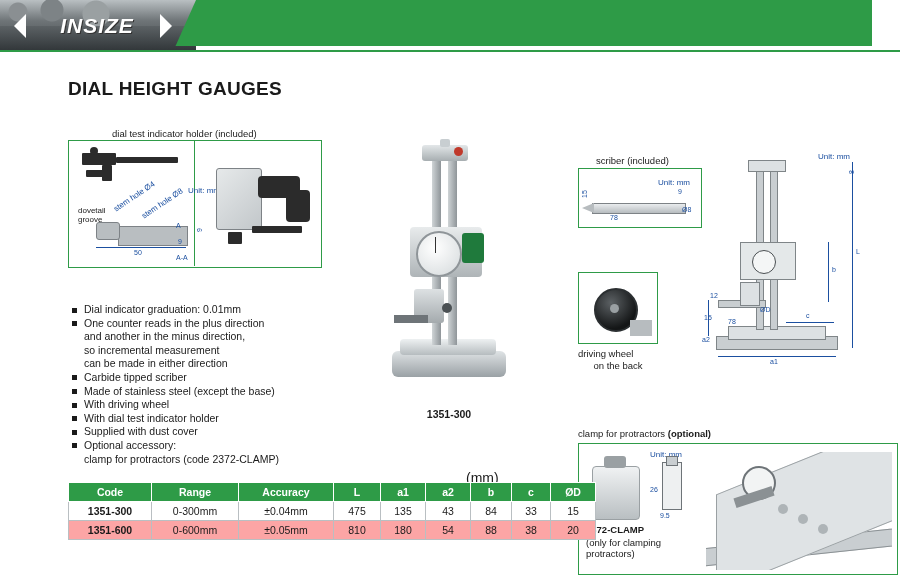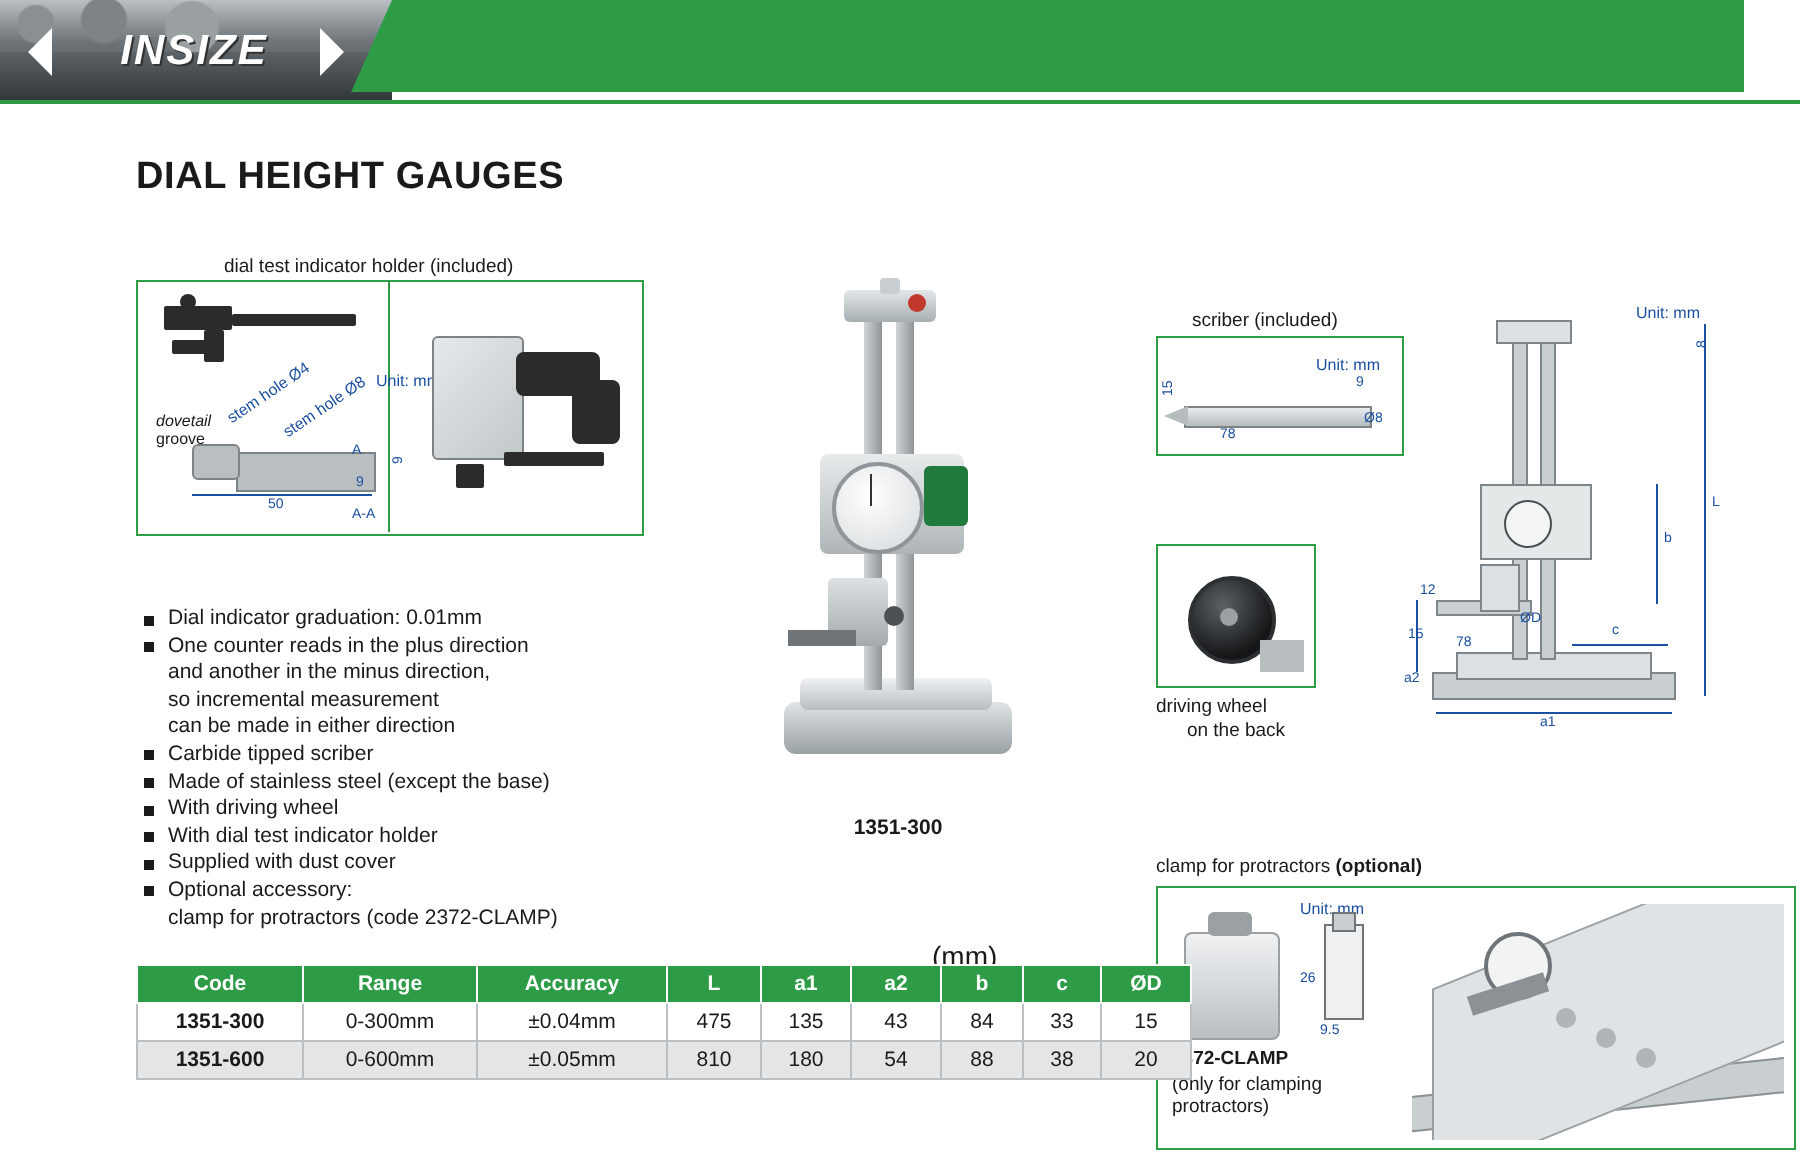--- a/index.html
+++ b/index.html
@@ -86,21 +86,21 @@
 
   
   #tech{position:absolute;left:700px;top:150px;width:196px;height:240px;}
 
   
   #mm-label{position:absolute;left:466px;top:470px;font-size:14px;font-weight:normal;}
   table{position:absolute;left:68px;top:482px;border-collapse:collapse;font-size:10.5px;}
   th{background:#2e9b47;color:#ffffff;font-weight:bold;border:1px solid #ffffff;
      padding:3px 4px;text-align:center;}
   td{border:1px solid #b9bfc2;padding:3px 4px;text-align:center;background:#ffffff;}
-  tr.alt td{background:#e5e5e5;}
+  tr.alt td{background:#fca5a5;}
   td.code{font-weight:bold;}
 </style>
 </head>
 <body>
 
 <div class="header">
   <div class="header-photo"></div>
   <div class="header-green"></div>
   <div class="logo-arrow-l"></div>
   <div class="logo-arrow-r"></div>
@@ -115,21 +115,21 @@
 <div id="holder-div"></div>
 
 <div class="k-blk" style="left:82px;top:153px;width:34px;height:12px;"></div>
 <div class="k-blk" style="left:90px;top:147px;width:8px;height:8px;border-radius:50%;"></div>
 <div class="k-blk" style="left:116px;top:157px;width:62px;height:6px;"></div>
 <div class="k-blk" style="left:102px;top:165px;width:10px;height:16px;"></div>
 <div class="k-blk" style="left:86px;top:170px;width:22px;height:7px;"></div>
 
 <div class="cap unit" style="left:188px;top:186px;">Unit: mm</div>
 
-<div class="cap" style="left:78px;top:206px;font-size:8px;font-style:italic;">dovetail</div>
+<div class="cap" style="left:78px;top:206px;font-size:8px;">dovetail</div>
 <div class="cap" style="left:78px;top:215px;font-size:8px;">groove</div>
 <div class="cap blue" style="left:112px;top:206px;font-size:8px;transform:rotate(-34deg);transform-origin:left top;">stem hole Ø4</div>
 <div class="cap blue" style="left:140px;top:213px;font-size:8px;transform:rotate(-34deg);transform-origin:left top;">stem hole Ø8</div>
 
 <div class="k-gray" style="left:118px;top:226px;width:68px;height:18px;"></div>
 <div class="k-gray" style="left:96px;top:222px;width:22px;height:16px;border-radius:3px;"></div>
 <div class="ln" style="left:96px;top:247px;width:90px;height:1px;"></div>
 <div class="dim" style="left:134px;top:249px;">50</div>
 <div class="dim" style="left:178px;top:238px;">9</div>
 <div class="dim" style="left:196px;top:232px;transform:rotate(-90deg);transform-origin:left top;">9</div>

